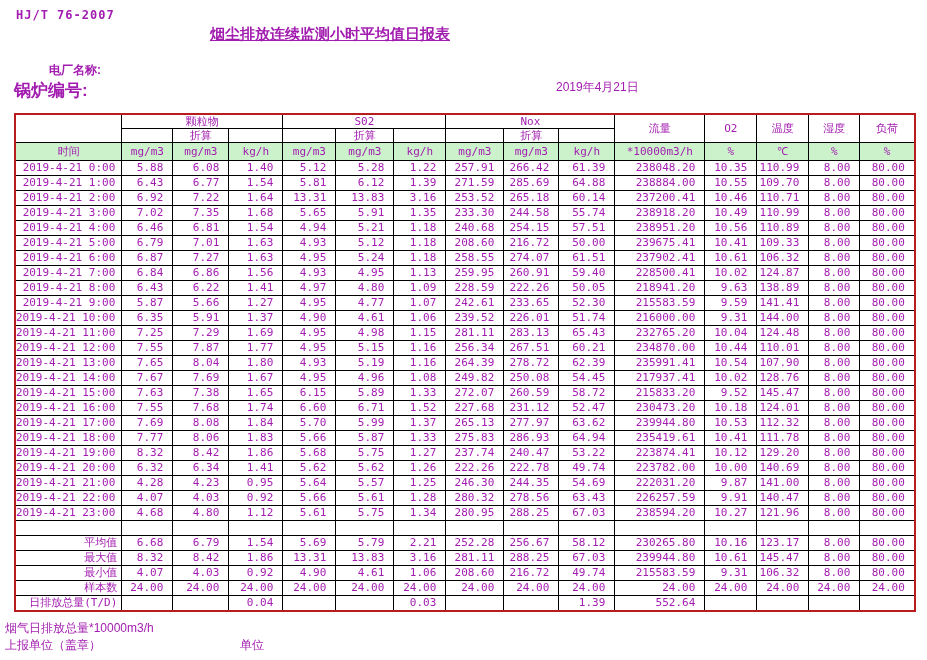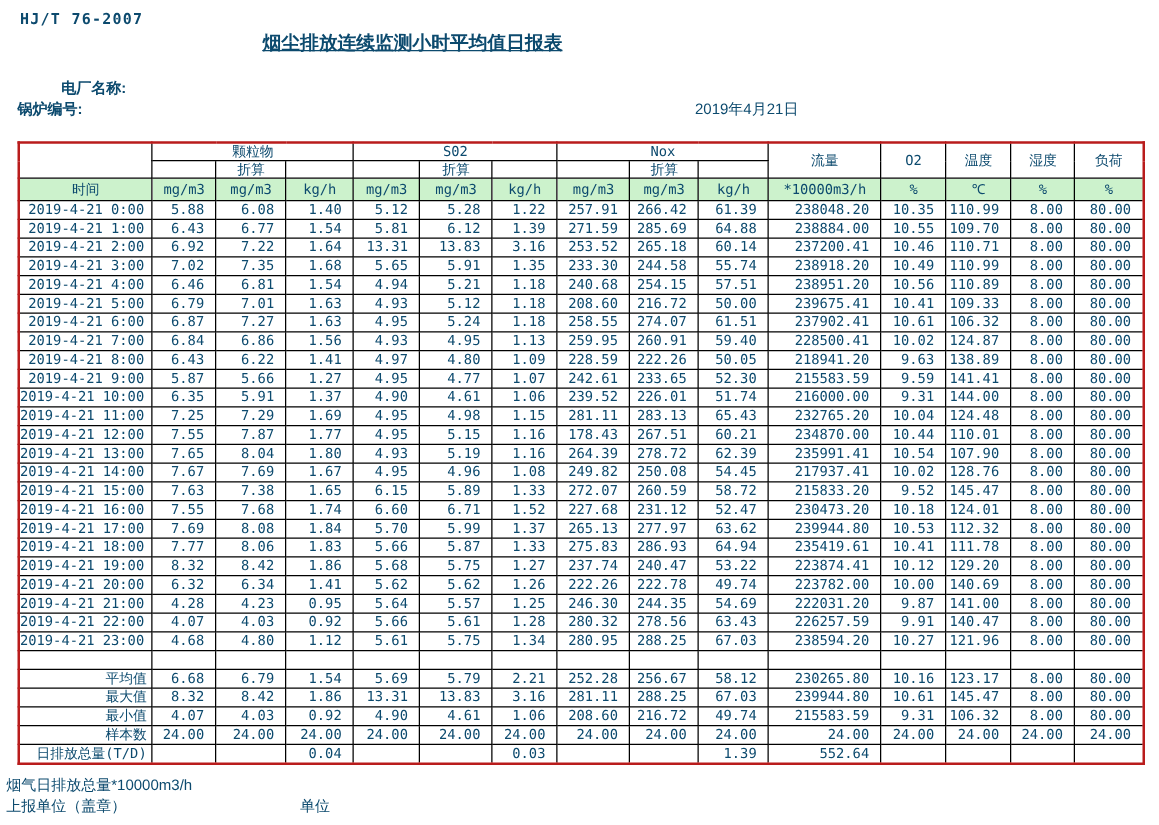--- a/index.html
+++ b/index.html
@@ -1,30 +1,30 @@
 <!DOCTYPE html>
 <html><head>
 <meta charset="utf-8">
 <style>
   html,body { margin:0; padding:0; background:#ffffff; }
   .page {
     position:relative; width:927px; height:660px; background:#fff;
-    font-family:"Liberation Sans", sans-serif; color:#0c4a6e;
+    font-family:"Liberation Sans", sans-serif; color:#a21caf;
   }
   .std-no {
     position:absolute; left:16px; top:8px;
     font-family:"DejaVu Sans Mono", monospace;
     font-size:12px; font-weight:bold; letter-spacing:1px;
   }
   .doc-title {
     position:absolute; left:0; top:25px; width:660px; text-align:center;
     font-size:15px; font-weight:bold;text-decoration:underline;
   }
   .plant-label { position:absolute; left:14px; top:62px; font-size:12px; font-weight:bold;padding-left:35px; }
-  .boiler-label { position:absolute; left:14px; top:79px; font-size:12px; font-weight:bold; }
+  .boiler-label { position:absolute; left:14px; top:79px; font-size:17px; font-weight:bold; }
   .report-date { position:absolute; left:556px; top:79px; font-size:12px; }
 
   table.report {
     position:absolute; left:14px; top:113px;
     border-collapse:collapse; table-layout:fixed;
     border:2px solid #b91c1c;
     font-family:"DejaVu Sans Mono", monospace;
     font-size:11px;
   }
   table.report th, table.report td {
@@ -319,21 +319,21 @@
           <td>80.00</td>
         </tr>
         <tr>
           <td class="t">2019-4-21 12:00</td>
           <td>7.55</td>
           <td>7.87</td>
           <td>1.77</td>
           <td>4.95</td>
           <td>5.15</td>
           <td>1.16</td>
-          <td>178.43</td>
+          <td>256.34</td>
           <td>267.51</td>
           <td>60.21</td>
           <td>234870.00</td>
           <td>10.44</td>
           <td>110.01</td>
           <td>8.00</td>
           <td>80.00</td>
         </tr>
         <tr>
           <td class="t">2019-4-21 13:00</td>

